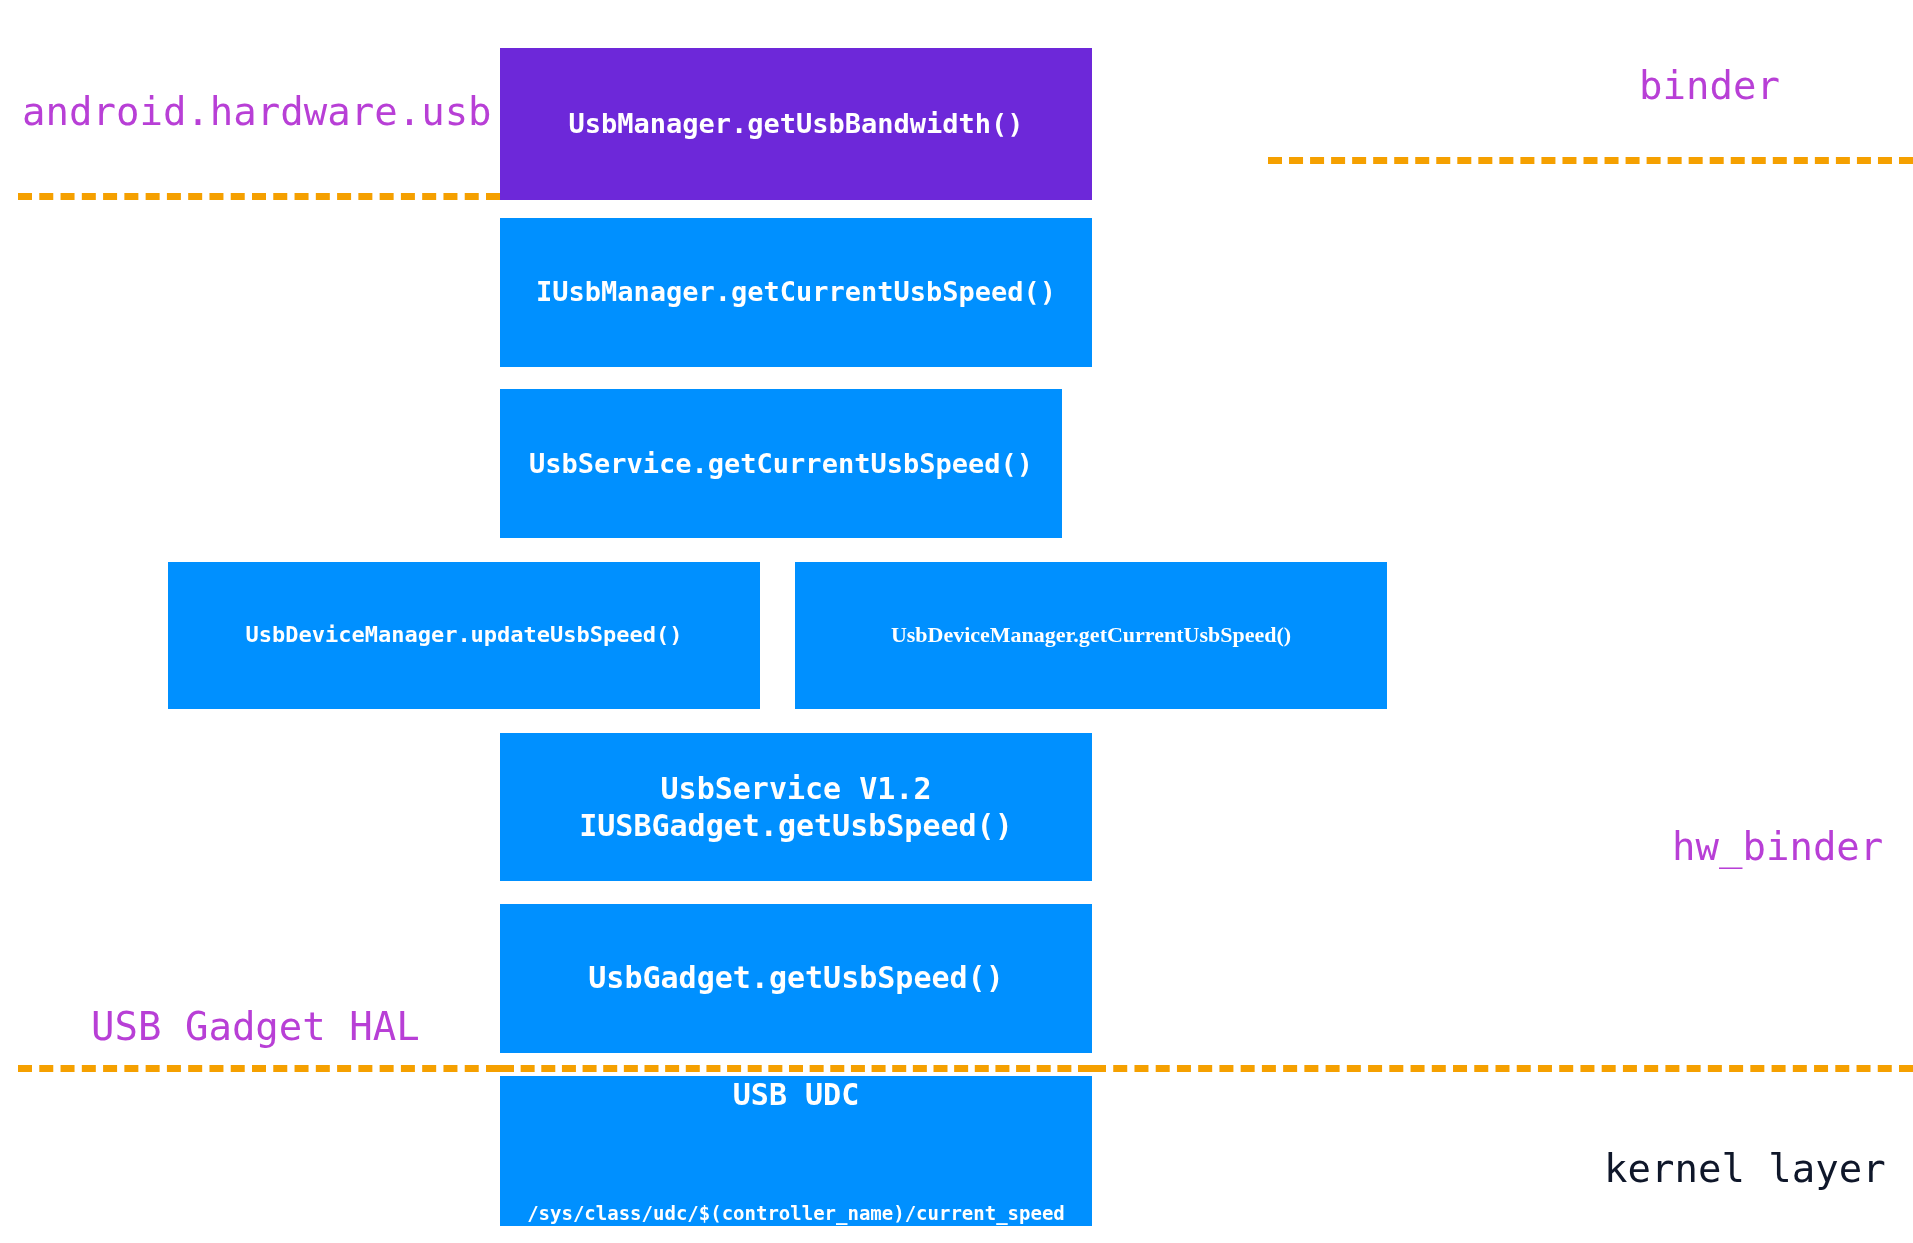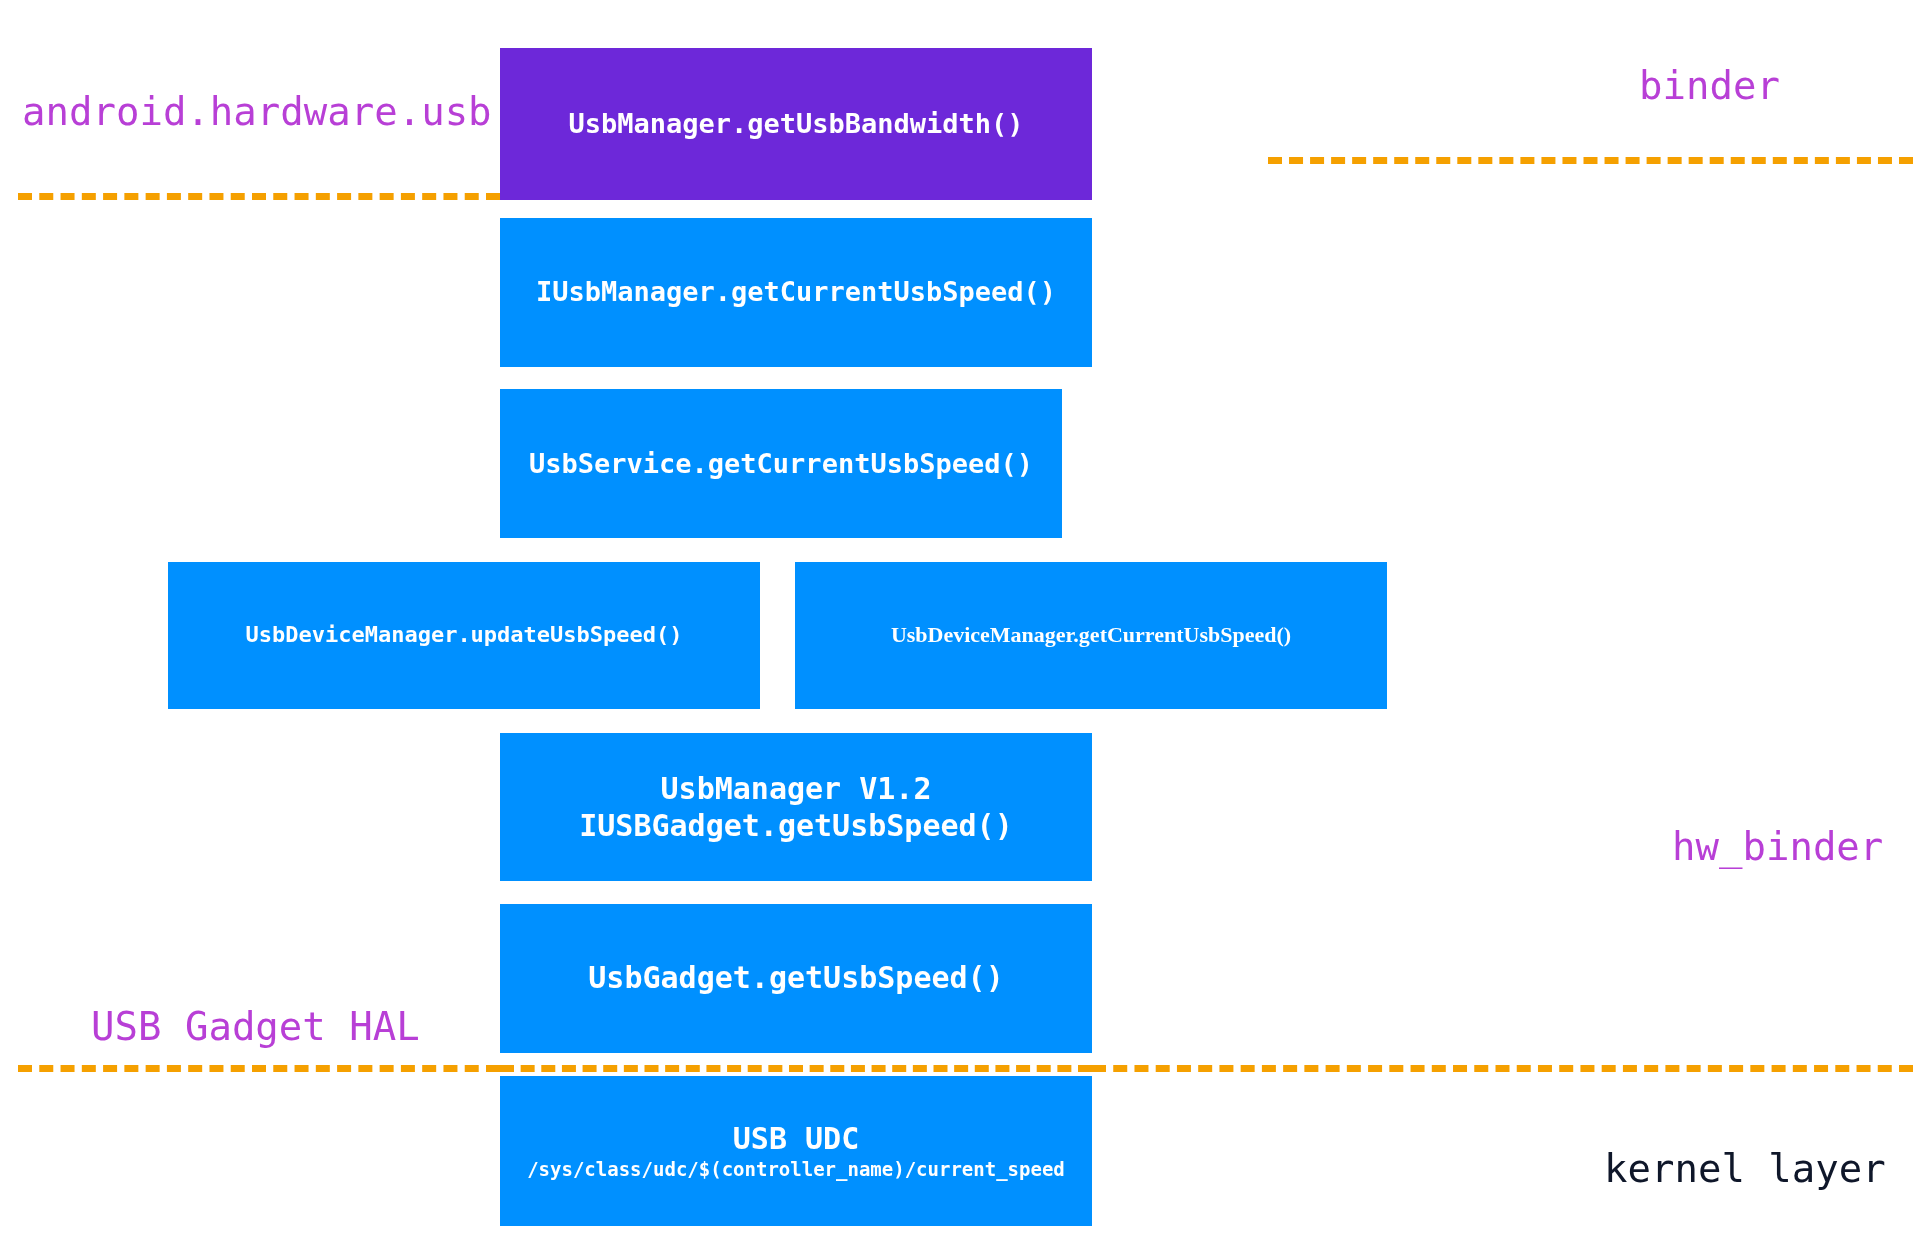--- a/index.html
+++ b/index.html
@@ -87,26 +87,26 @@
 
   <div class="box" style="left: 168px; top: 561.836px; width: 592px; height: 146.674px; font-size: 22px; background: rgb(0, 144, 255); color: rgb(255, 255, 255);">
     <span class="l1">UsbDeviceManager.updateUsbSpeed()</span>
   </div>
 
   <div class="box" style="left: 795px; top: 561.836px; width: 592px; height: 146.674px; font-size: 22px; background: rgb(0, 144, 255); color: rgb(255, 255, 255); font-family: Liberation Serif, serif;">
     <span class="l1">UsbDeviceManager.getCurrentUsbSpeed()</span>
   </div>
 
   <div class="box" style="left: 500px; top: 733.37px; width: 592px; height: 147.917px; font-size: 30px; background: rgb(0, 144, 255); color: rgb(255, 255, 255);">
-    <span class="l1">UsbManager V1.2</span>
+    <span class="l1">UsbService V1.2</span>
     <span class="l2">IUSBGadget.getUsbSpeed()</span>
   </div>
 
   <div class="box" style="left: 500px; top: 903.661px; width: 592px; height: 149.16px; font-size: 30px; background: rgb(0, 144, 255); color: rgb(255, 255, 255);">
     <span class="l1">UsbGadget.getUsbSpeed()</span>
   </div>
 
-  <div class="box" style="left: 500px; top: 1076.44px; width: 592px; height: 149.16px; font-size: 30px; background: rgb(0, 144, 255); color: rgb(255, 255, 255);">
+  <div class="box" style="left: 500px; top: 1076.44px; width: 592px; height: 149.16px; font-size: 30px; background: rgb(0, 144, 255); color: rgb(255, 255, 255); justify-content: space-between;">
     <span class="l1">USB UDC</span>
     <span class="l2" style="font-size:19px;">/sys/class/udc/$(controller_name)/current_speed</span>
   </div>
 
 </div>
 
 </body></html>

